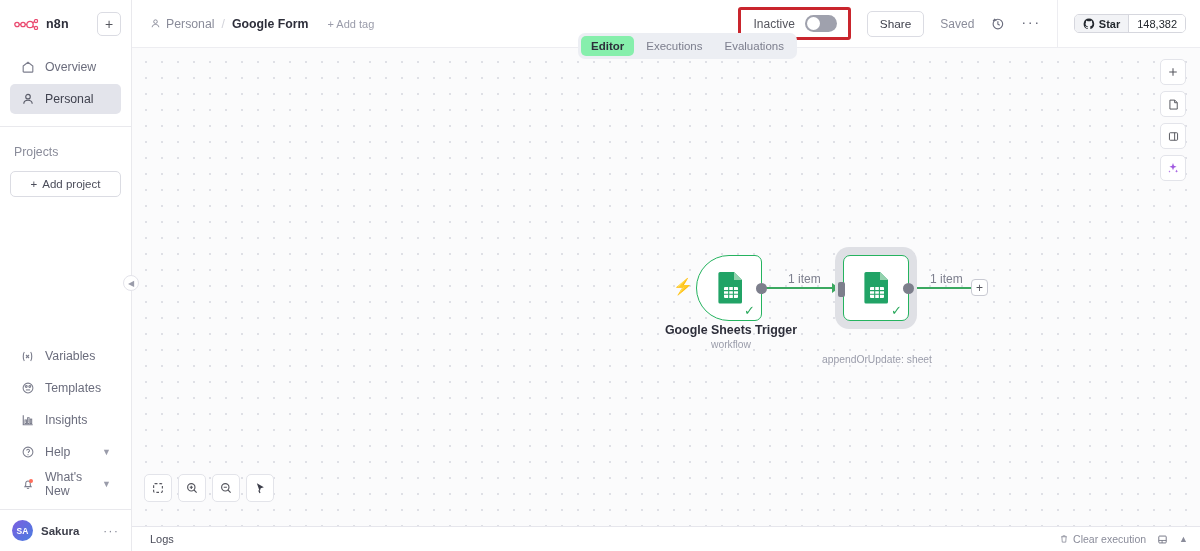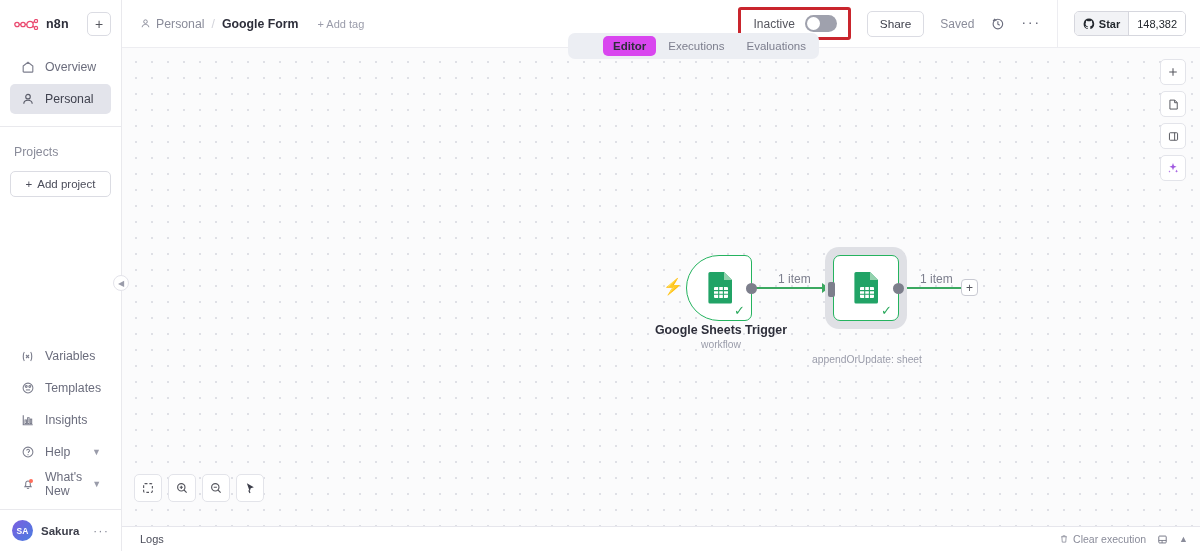--- a/index.html
+++ b/index.html
@@ -5,21 +5,21 @@
   * { box-sizing: border-box; margin: 0; padding: 0; }
   html, body {
     width: 1200px; height: 551px;
     font-family: "Liberation Sans", sans-serif;
     background: #fff; overflow: hidden;
   }
   #app { position: relative; width: 1200px; height: 551px; display: flex; }
 
   
   .sidebar {
-    width: 122px; height: 551px; background: #fff;
+    width: 132px; height: 551px; background: #fff;
     border-right: 1px solid #e9e9ed;
     display: flex; flex-direction: column; position: relative; z-index: 5;
   }
   .sb-top { padding: 10px 10px 0 10px; }
   .sb-logo-row { display: flex; align-items: center; justify-content: space-between; height: 28px; margin-bottom: 14px; }
   .sb-logo { display: flex; align-items: center; gap: 6px; padding-left: 4px; }
   .sb-logo-name { font-size: 12.5px; font-weight: bold; color: #2d2e3a; letter-spacing: .2px; }
   .sb-plus-btn {
     width: 24px; height: 24px; border: 1px solid #dbdce3; border-radius: 5px;
     display: flex; align-items: center; justify-content: center;
@@ -89,32 +89,32 @@
   .toggle .knob { position: absolute; width: 13px; height: 13px; border-radius: 50%; background: #fff; top: 2px; left: 2px; }
   .share-btn {
     border: 1px solid #dbdce3; border-radius: 5px; height: 26px;
     padding: 0 12px; font-size: 11.8px; color: #3c3e4a; background: #fff;
     display: flex; align-items: center; cursor: pointer;
   }
   .saved-text { font-size: 12px; color: #8a8c9a; }
   .hdr-icon { color: #6b6d7d; cursor: pointer; display: flex; align-items: center; }
   .hdr-dots { color: #6b6d7d; font-size: 15px; letter-spacing: 1.5px; cursor: pointer; line-height: 1; padding-bottom: 5px; }
   .hdr-sep { width: 1px; height: 48px; background: #ededf1; }
-  .star-group { display: flex; align-items: stretch; height: 25px; border: 1px solid #d6d7de; border-radius: 5px; overflow: hidden; cursor: pointer; }
+  .star-group { display: flex; align-items: stretch; height: 19px; border: 1px solid #d6d7de; border-radius: 5px; overflow: hidden; cursor: pointer; }
   .star-left { display: flex; align-items: center; gap: 4px; padding: 0 8px; background: #f2f3f6; border-right: 1px solid #d6d7de; font-size: 11px; color: #24292f; font-weight: bold; }
   .star-count { display: flex; align-items: center; padding: 0 8px; background: #fff; font-size: 11px; color: #24292f; }
 
   
   .tabs {
     position: absolute; top: 33px; left: 446px;
     background: #eceef3; border-radius: 7px; padding: 3px;
     display: flex; gap: 2px; z-index: 7;
   }
   .tab { font-size: 11.5px; color: #7c7e8d; padding: 4px 10px; border-radius: 5px; cursor: pointer; }
-  .tab.active { background: #d946ef; color: #2d2e3a; font-weight: bold; margin-left: 32px; }
+  .tab.active { background: #86efac; color: #2d2e3a; font-weight: bold; }
 
   
   .canvas {
     position: absolute; top: 48px; left: 0; right: 0; bottom: 25px;
     background-color: #fbfbfc;
     background-image: radial-gradient(#dfe0e6 1px, transparent 1px);
     background-size: 16px 16px; background-position: 6px 6px;
     overflow: hidden;
   }
   .canvas-tools { position: absolute; right: 14px; top: 11px; display: flex; flex-direction: column; gap: 6px; }

